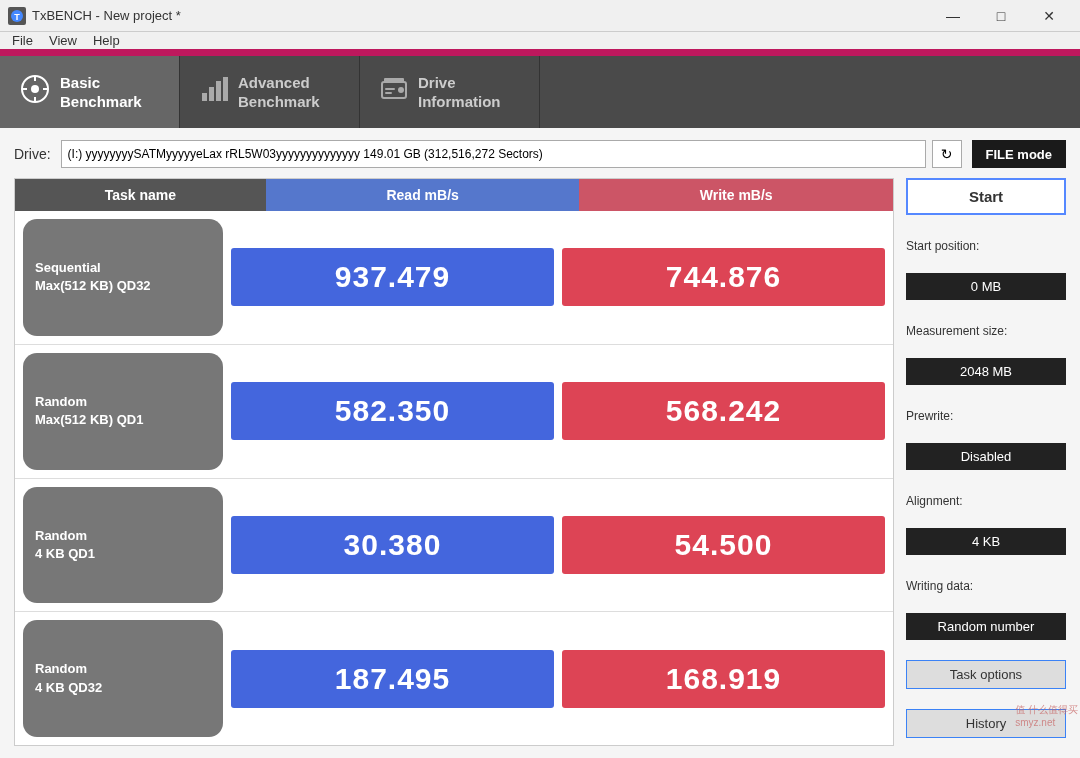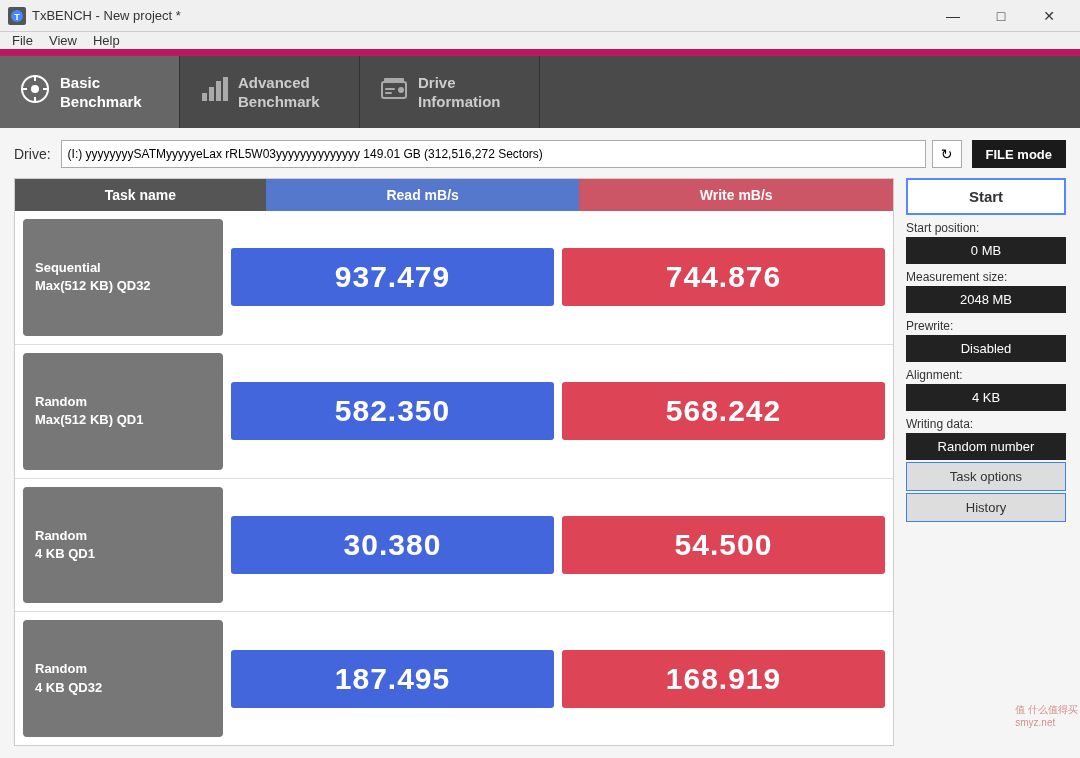--- a/index.html
+++ b/index.html
@@ -109,21 +109,21 @@
     .bench-name {
       flex: 0 0 200px;
       background: #777;
       color: white;
       padding: 20px 12px;
       font-size: 13px;
       font-weight: bold;
       line-height: 1.4;
       display: flex;
       align-items: center;
-      border-radius: 4px;
+      border-radius: 14px;
       height: 100%;
     }
     .bench-read {
       flex: 1;
       background: #4466dd;
       color: white;
       text-align: center;
       font-size: 30px;
       font-weight: bold;
       padding: 12px 8px;
@@ -136,21 +136,21 @@
       color: white;
       text-align: center;
       font-size: 30px;
       font-weight: bold;
       padding: 12px 8px;
       border-radius: 3px;
       letter-spacing: 1px;
     }
 
     
-    .sidebar { width: 160px; display: flex; flex-direction: column; gap: 2px; }
+    .sidebar { width: 160px; display: flex; flex-direction: column; gap: 20px; }
     .sidebar-btn {
       width: 100%;
       padding: 6px 10px;
       cursor: pointer;
       font-size: 13px;
       border: 1px solid #aaa;
       text-align: center;
     }
     .sidebar-btn.primary {
       background: white;

